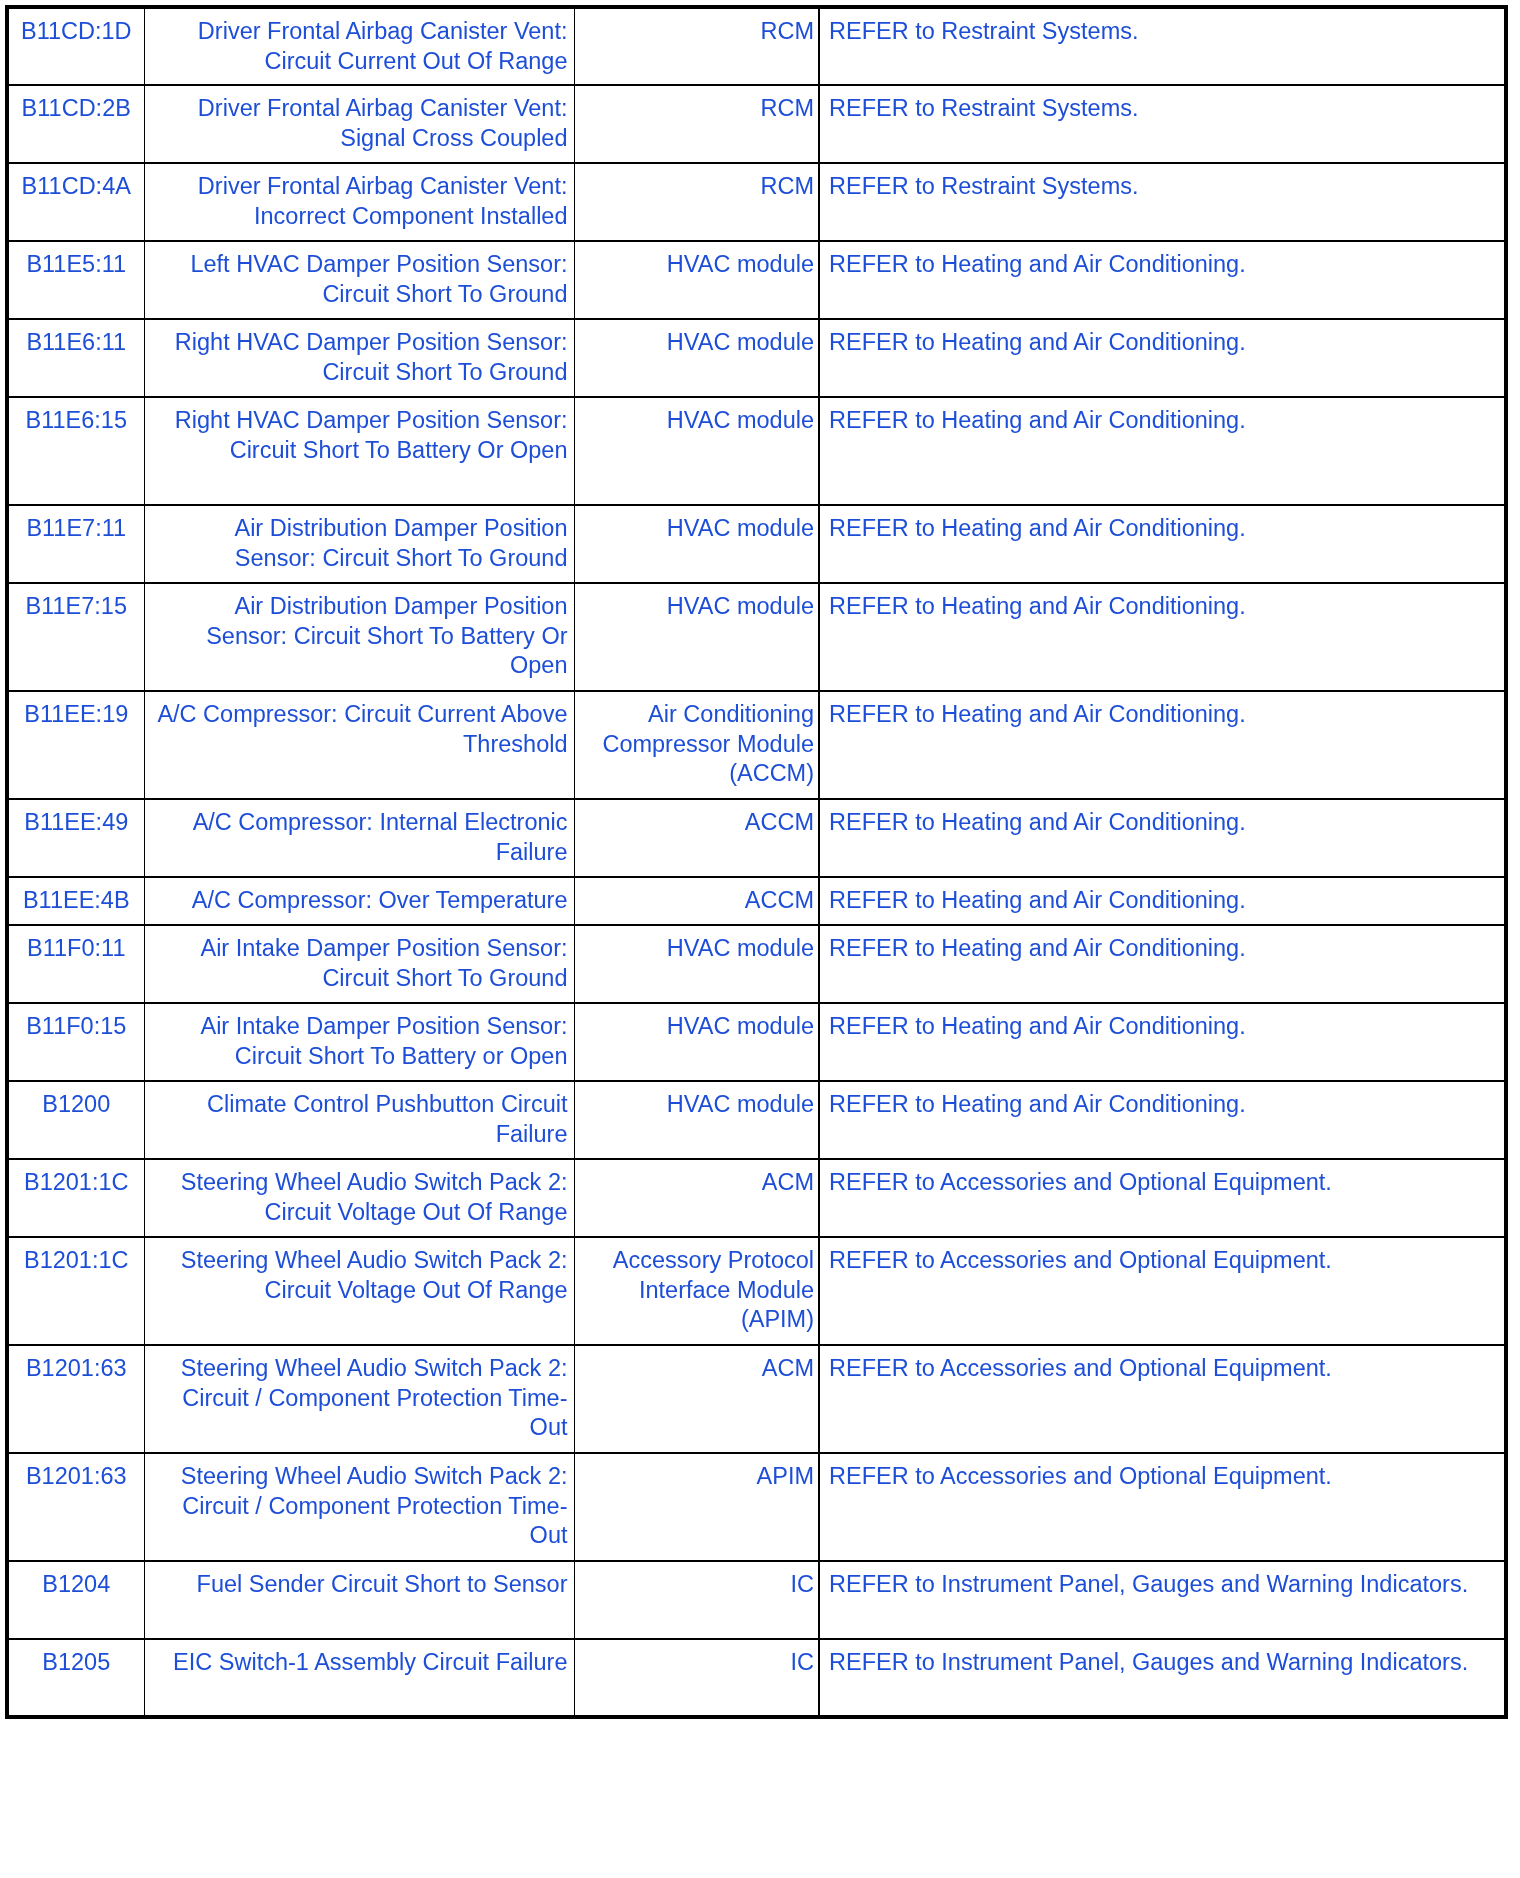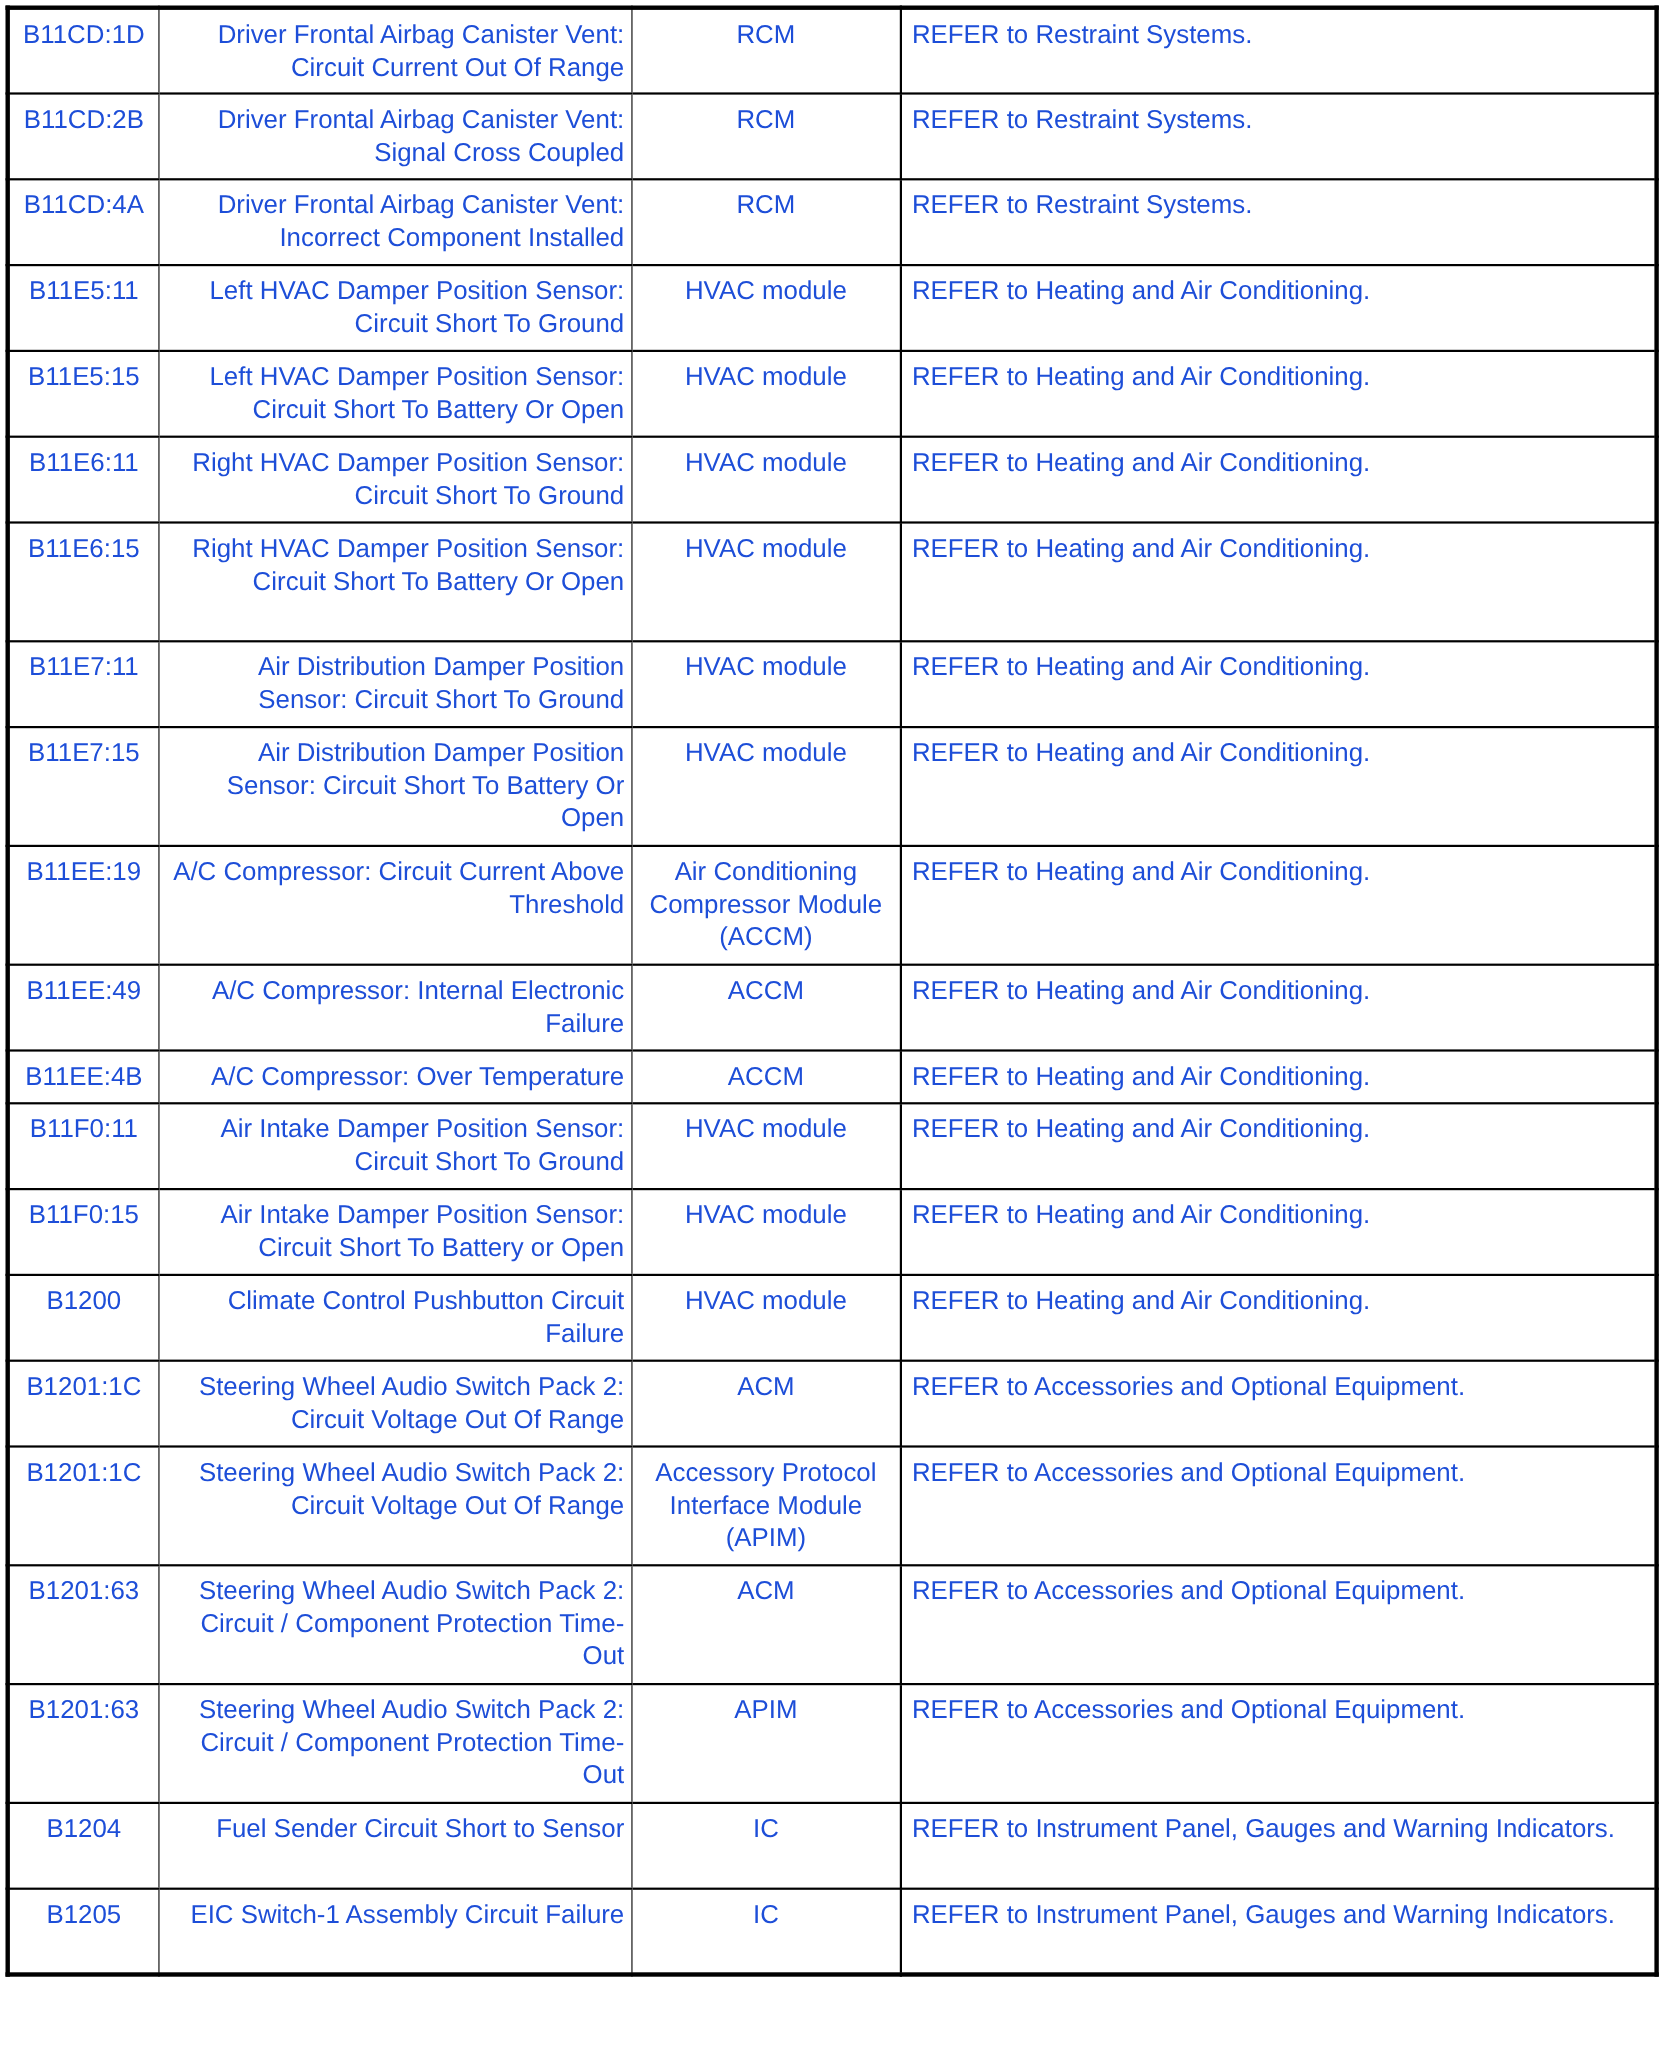--- a/index.html
+++ b/index.html
@@ -22,21 +22,21 @@
     border-bottom: 2px solid #000;
     border-left: 1px solid #000;
     border-right: 1px solid #000;
     vertical-align: top;
     padding: 8px 8px 8px 8px;
     box-sizing: border-box;
     overflow: hidden;
   }
   .dtc-table td.col-module { border-right: 2px solid #000; }
   .dtc-table td.col-code { text-align: center; padding-left: 2px; padding-right: 2px; white-space: nowrap; }
-  .dtc-table td.col-module { text-align: center; padding-left: 4px; padding-right: 4px; }
+  .dtc-table td.col-module { text-align: right; padding-left: 4px; padding-right: 4px; }
   .dtc-table td.col-desc { padding-left: 9px; padding-right: 6px; text-align: right; }
   .dtc-table td.col-action { padding-left: 9px; padding-right: 30px; }
   col.c1 { width: 137px; }
   col.c2 { width: 430px; }
   col.c3 { width: 245px; }
   col.c4 { width: auto; }
   tr.h1 { height: 48px; }
   tr.h2 { height: 78px; }
   tr.h3 { height: 108px; }
 </style>
@@ -65,26 +65,20 @@
   </tr>
       <tr class="h2">
     <td class="col-code">B11CD:4A</td>
     <td class="col-desc">Driver Frontal Airbag Canister Vent: Incorrect Component Installed</td>
     <td class="col-module">RCM</td>
     <td class="col-action">REFER to Restraint Systems.</td>
   </tr>
       <tr class="h2">
     <td class="col-code">B11E5:11</td>
     <td class="col-desc">Left HVAC Damper Position Sensor: Circuit Short To Ground</td>
-    <td class="col-module">HVAC module</td>
-    <td class="col-action">REFER to Heating and Air Conditioning.</td>
-  </tr>
-      <tr class="h2">
-    <td class="col-code">B11E5:15</td>
-    <td class="col-desc">Left HVAC Damper Position Sensor: Circuit Short To Battery Or Open</td>
     <td class="col-module">HVAC module</td>
     <td class="col-action">REFER to Heating and Air Conditioning.</td>
   </tr>
       <tr class="h2">
     <td class="col-code">B11E6:11</td>
     <td class="col-desc">Right HVAC Damper Position Sensor: Circuit Short To Ground</td>
     <td class="col-module">HVAC module</td>
     <td class="col-action">REFER to Heating and Air Conditioning.</td>
   </tr>
       <tr class="h3">

